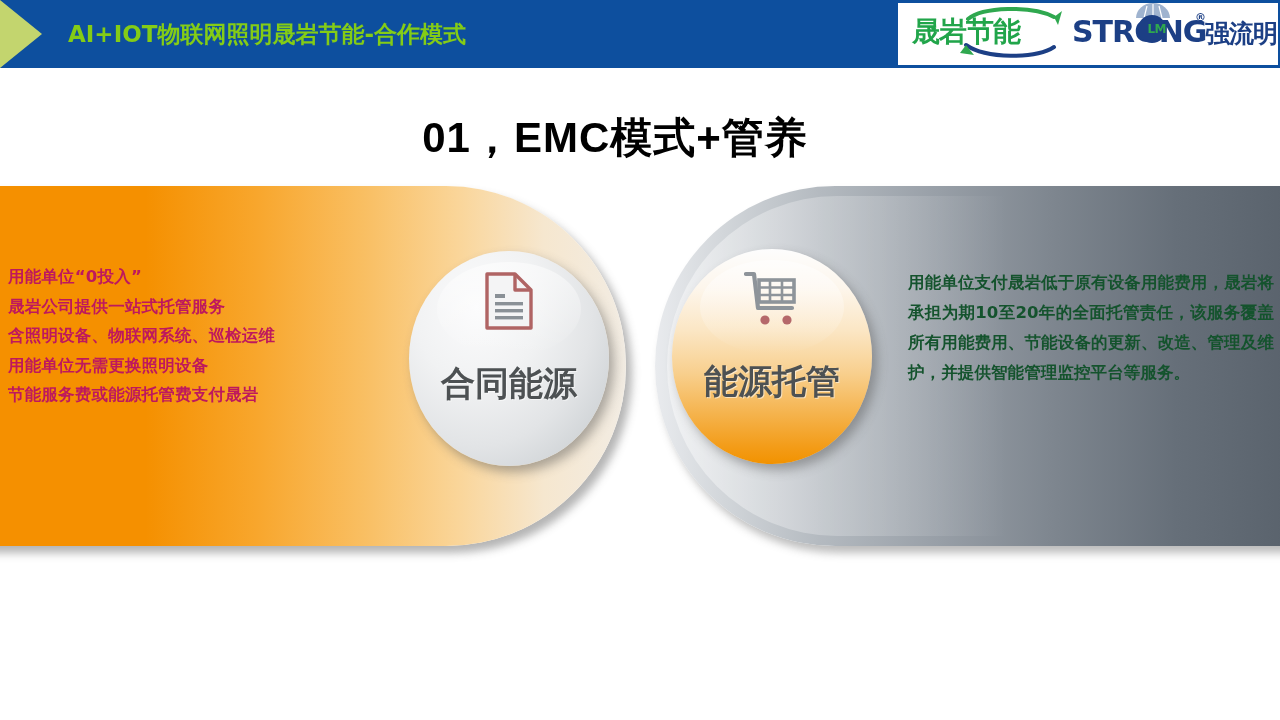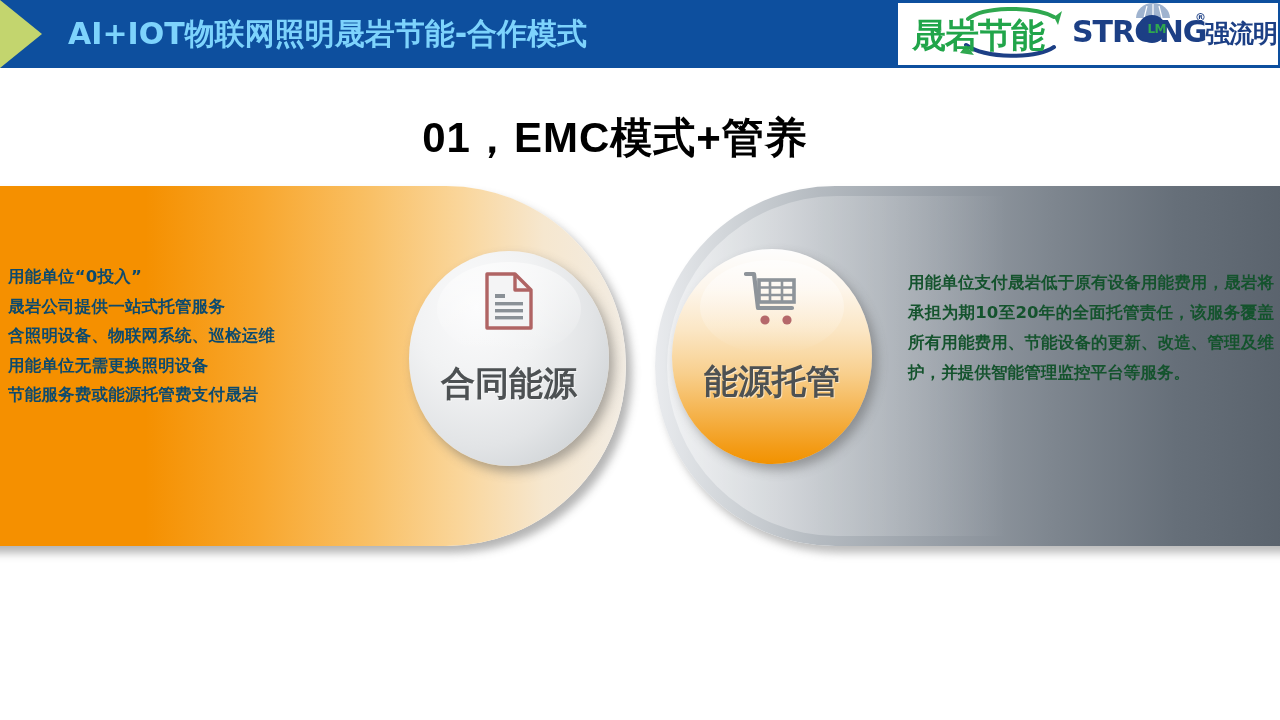--- a/index.html
+++ b/index.html
@@ -28,23 +28,23 @@
     left: 0; top: 0;
     width: 0; height: 0;
     border-top: 34px solid transparent;
     border-bottom: 34px solid transparent;
     border-left: 42px solid #c3d56e;
   }
   .header-title {
     position: absolute;
     left: 68px;
     top: 12px;
-    font-size: 30px;
-    font-weight: bold;
-    color: #7dd3fc;
+    font-size: 23px;
+    font-weight: bold;
+    color: #84cc16;
     letter-spacing: 0px;
     white-space: nowrap;
     line-height: 44px;
     font-family: "DejaVu Sans", "Liberation Sans", sans-serif;
   }
   .logo-box {
     position: absolute;
     left: 898px;
     top: 3px;
     width: 380px;
@@ -54,21 +54,21 @@
   }
   .logo-inner {
     position: absolute;
     left: 8px; top: 0px;
     width: 372px; height: 62px;
   }
   .logo-cn {
     position: absolute;
     left: 6px;
     top: 10px;
-    font-size: 34px;
+    font-size: 28px;
     font-weight: bold;
     color: #21a54a;
     letter-spacing: -1px;
     white-space: nowrap;
     z-index: 3;
   }
   .logo-swoosh {
     position: absolute;
     left: 52px;
     top: 2px;
@@ -181,21 +181,21 @@
     background: linear-gradient(to right, rgba(255,255,255,0.45), rgba(255,255,255,0.0));
     pointer-events: none;
   }
 
   
   .left-text {
     position: absolute;
     left: 8px;
     top: 262px;
     width: 420px;
-    color: #0c4a6e;
+    color: #be185d;
     font-size: 16.5px;
     font-weight: bold;
     line-height: 29.5px;
     letter-spacing: 0.2px;
   }
   .left-text div { white-space: nowrap; }
 
   .right-text {
     position: absolute;
     left: 908px;

